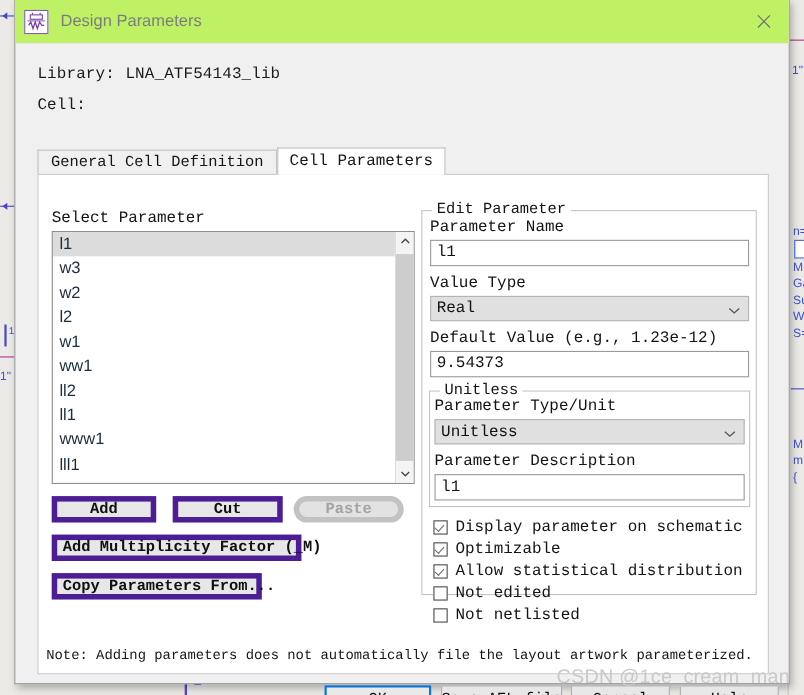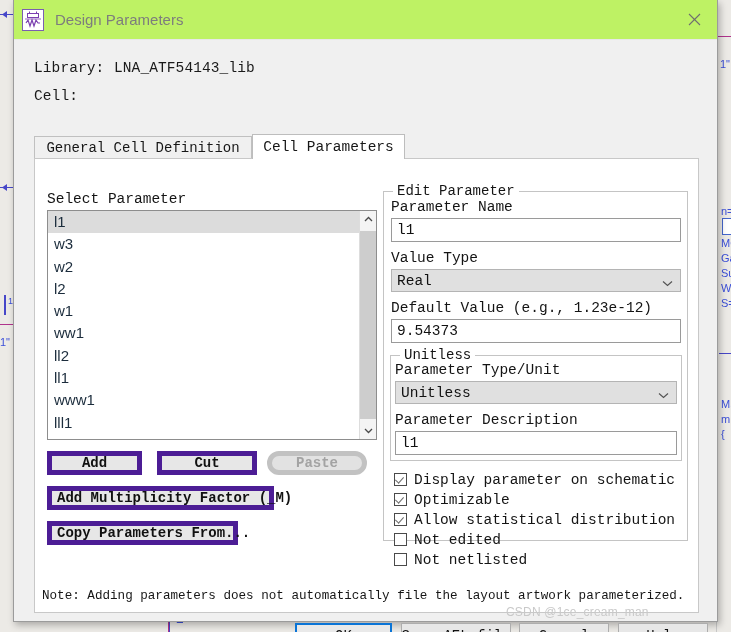--- a/index.html
+++ b/index.html
@@ -253,21 +253,21 @@
     white-space: nowrap; cursor: default;
   }
   .footer-btn.default {
     border: 2px solid #0a74d6;
     background: #e9e9e9;
   }
 
   #watermark {
     position: absolute; left: 506px; top: 605px;
     font-family: "Liberation Sans", sans-serif;
-    font-size: 12px; color: #c9c9c9;
+    font-size: 18px; color: #c9c9c9;
     letter-spacing: .2px; white-space: nowrap;
   }
 </style>
 </head>
 <body>
 
 <div id="backdrop">
   <div class="bg-line" style="left:0;  top:14px; width:13px; height:1px;"></div>
   <div class="bg-line" style="left:2px; top:11px; width:5px;  height:7px; clip-path:polygon(0 50%,100% 0,100% 100%);"></div>
   <div class="bg-line" style="left:0;  top:187px; width:13px; height:1px;"></div>

